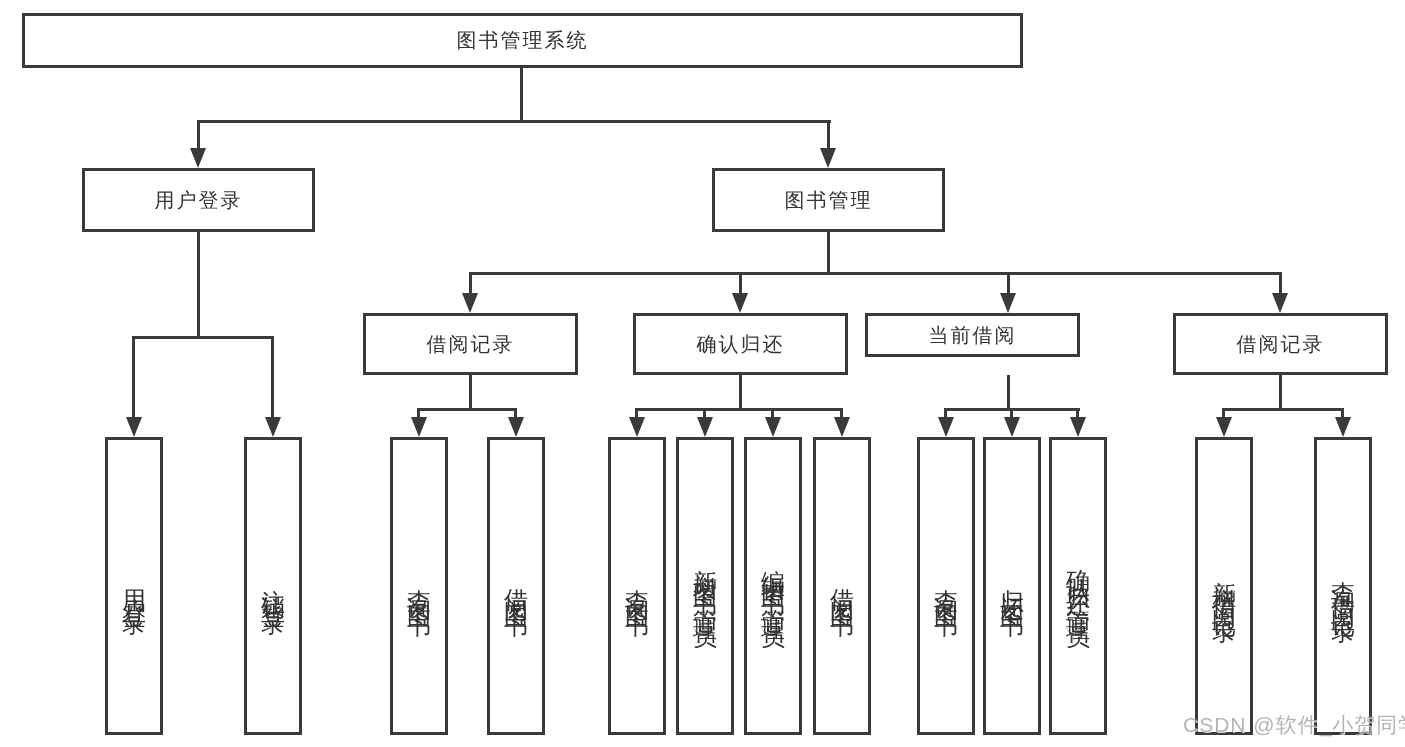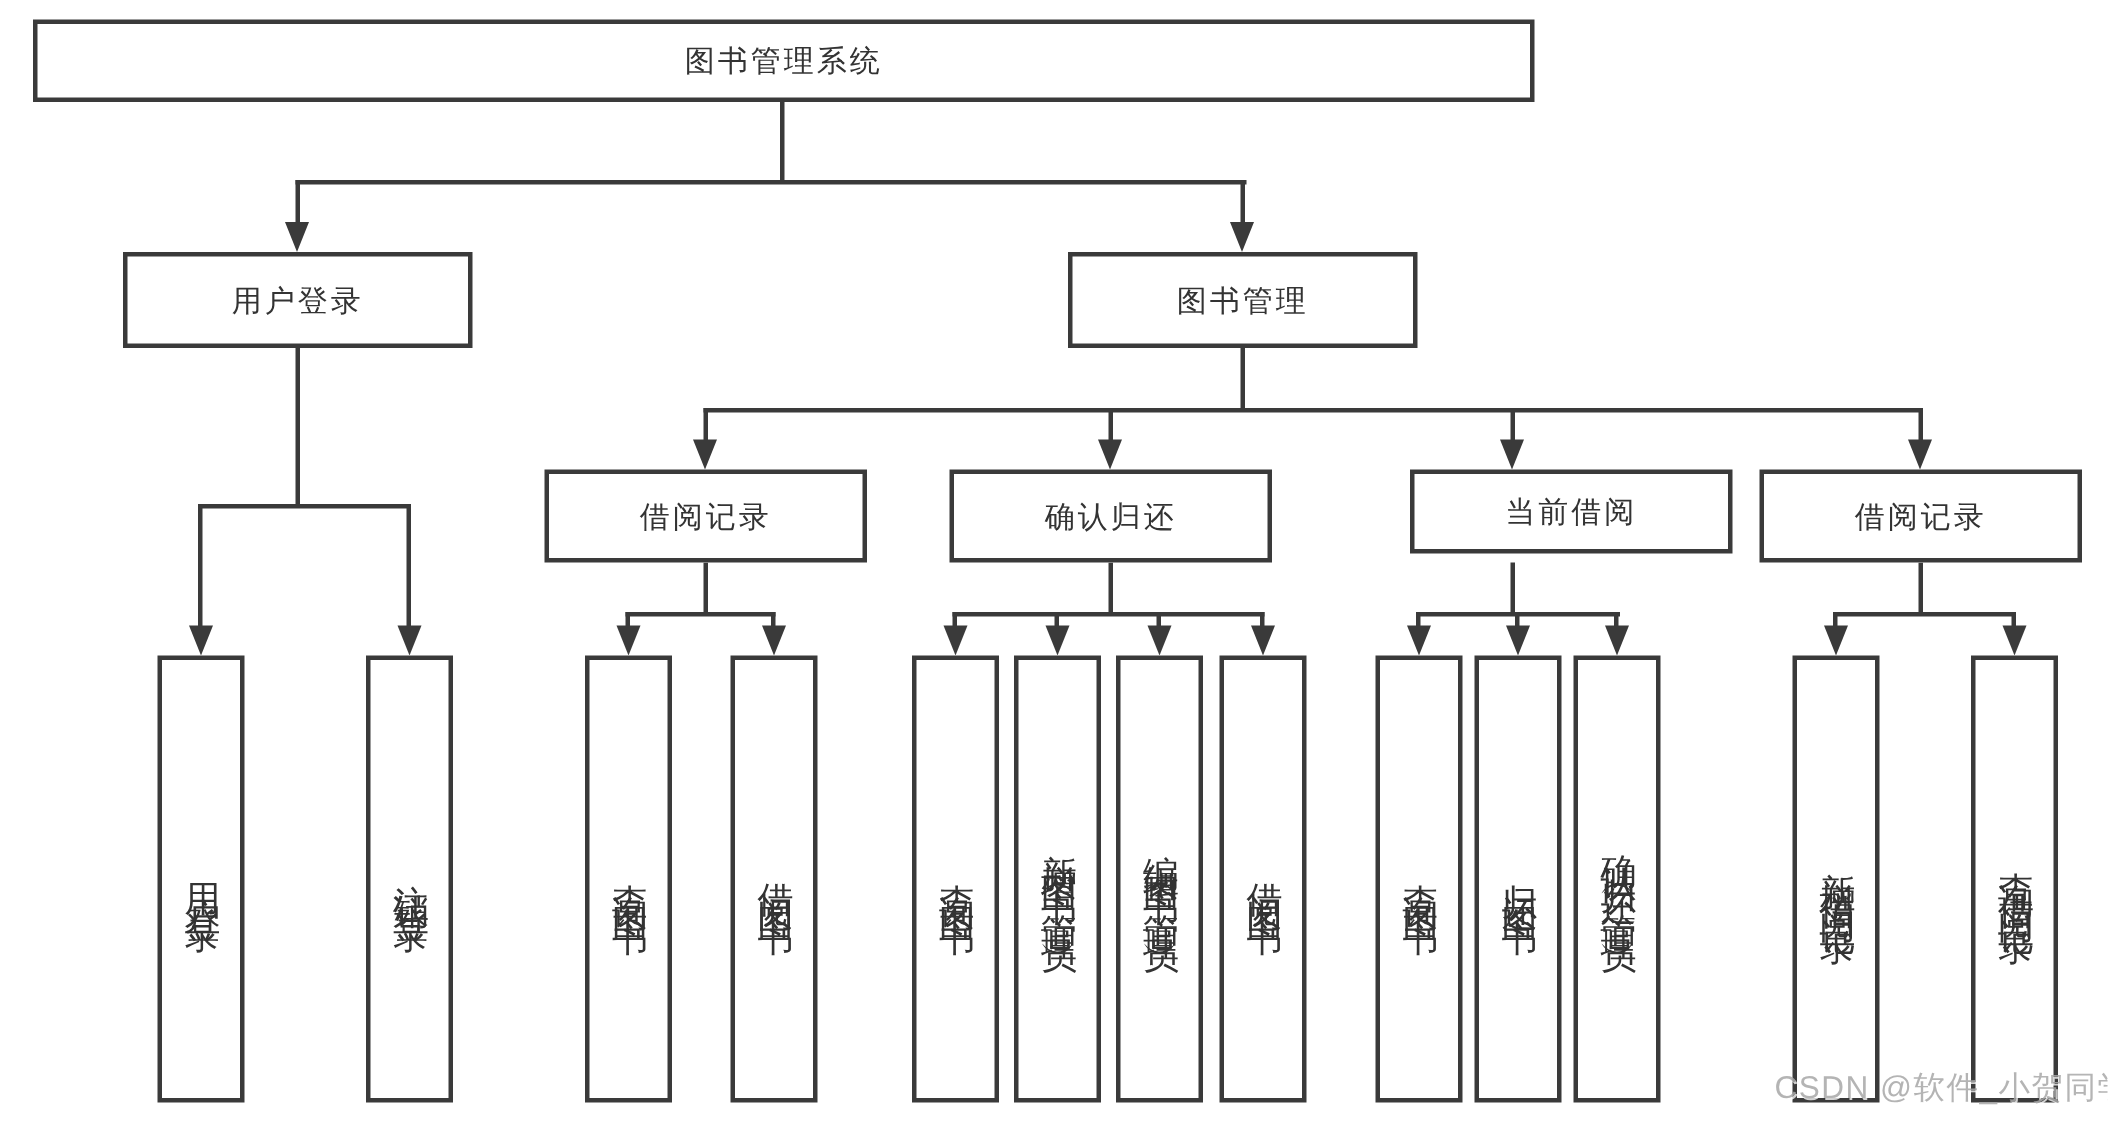--- a/index.html
+++ b/index.html
@@ -118,21 +118,21 @@
   <div class="hbox" style="left:712px;top:168px;width:233px;height:64px;">
     <span>图书管理</span>
   </div>
 
   <div class="hbox" style="left:363px;top:313px;width:215px;height:62px;">
     <span>借阅记录</span>
   </div>
   <div class="hbox" style="left:633px;top:313px;width:215px;height:62px;">
     <span>确认归还</span>
   </div>
-  <div class="hbox" style="left:940px;top:313px;width:215px;height:56px;align-items:center;">
+  <div class="hbox" style="left:865px;top:313px;width:215px;height:44px;align-items:center;">
     <span>当前借阅</span>
   </div>
   <div class="hbox" style="left:1173px;top:313px;width:215px;height:62px;">
     <span>借阅记录</span>
   </div>
 
   <div class="leaf" style="left:105px;">
     <span>用户登录</span>
   </div>
   <div class="leaf" style="left:244px;">

